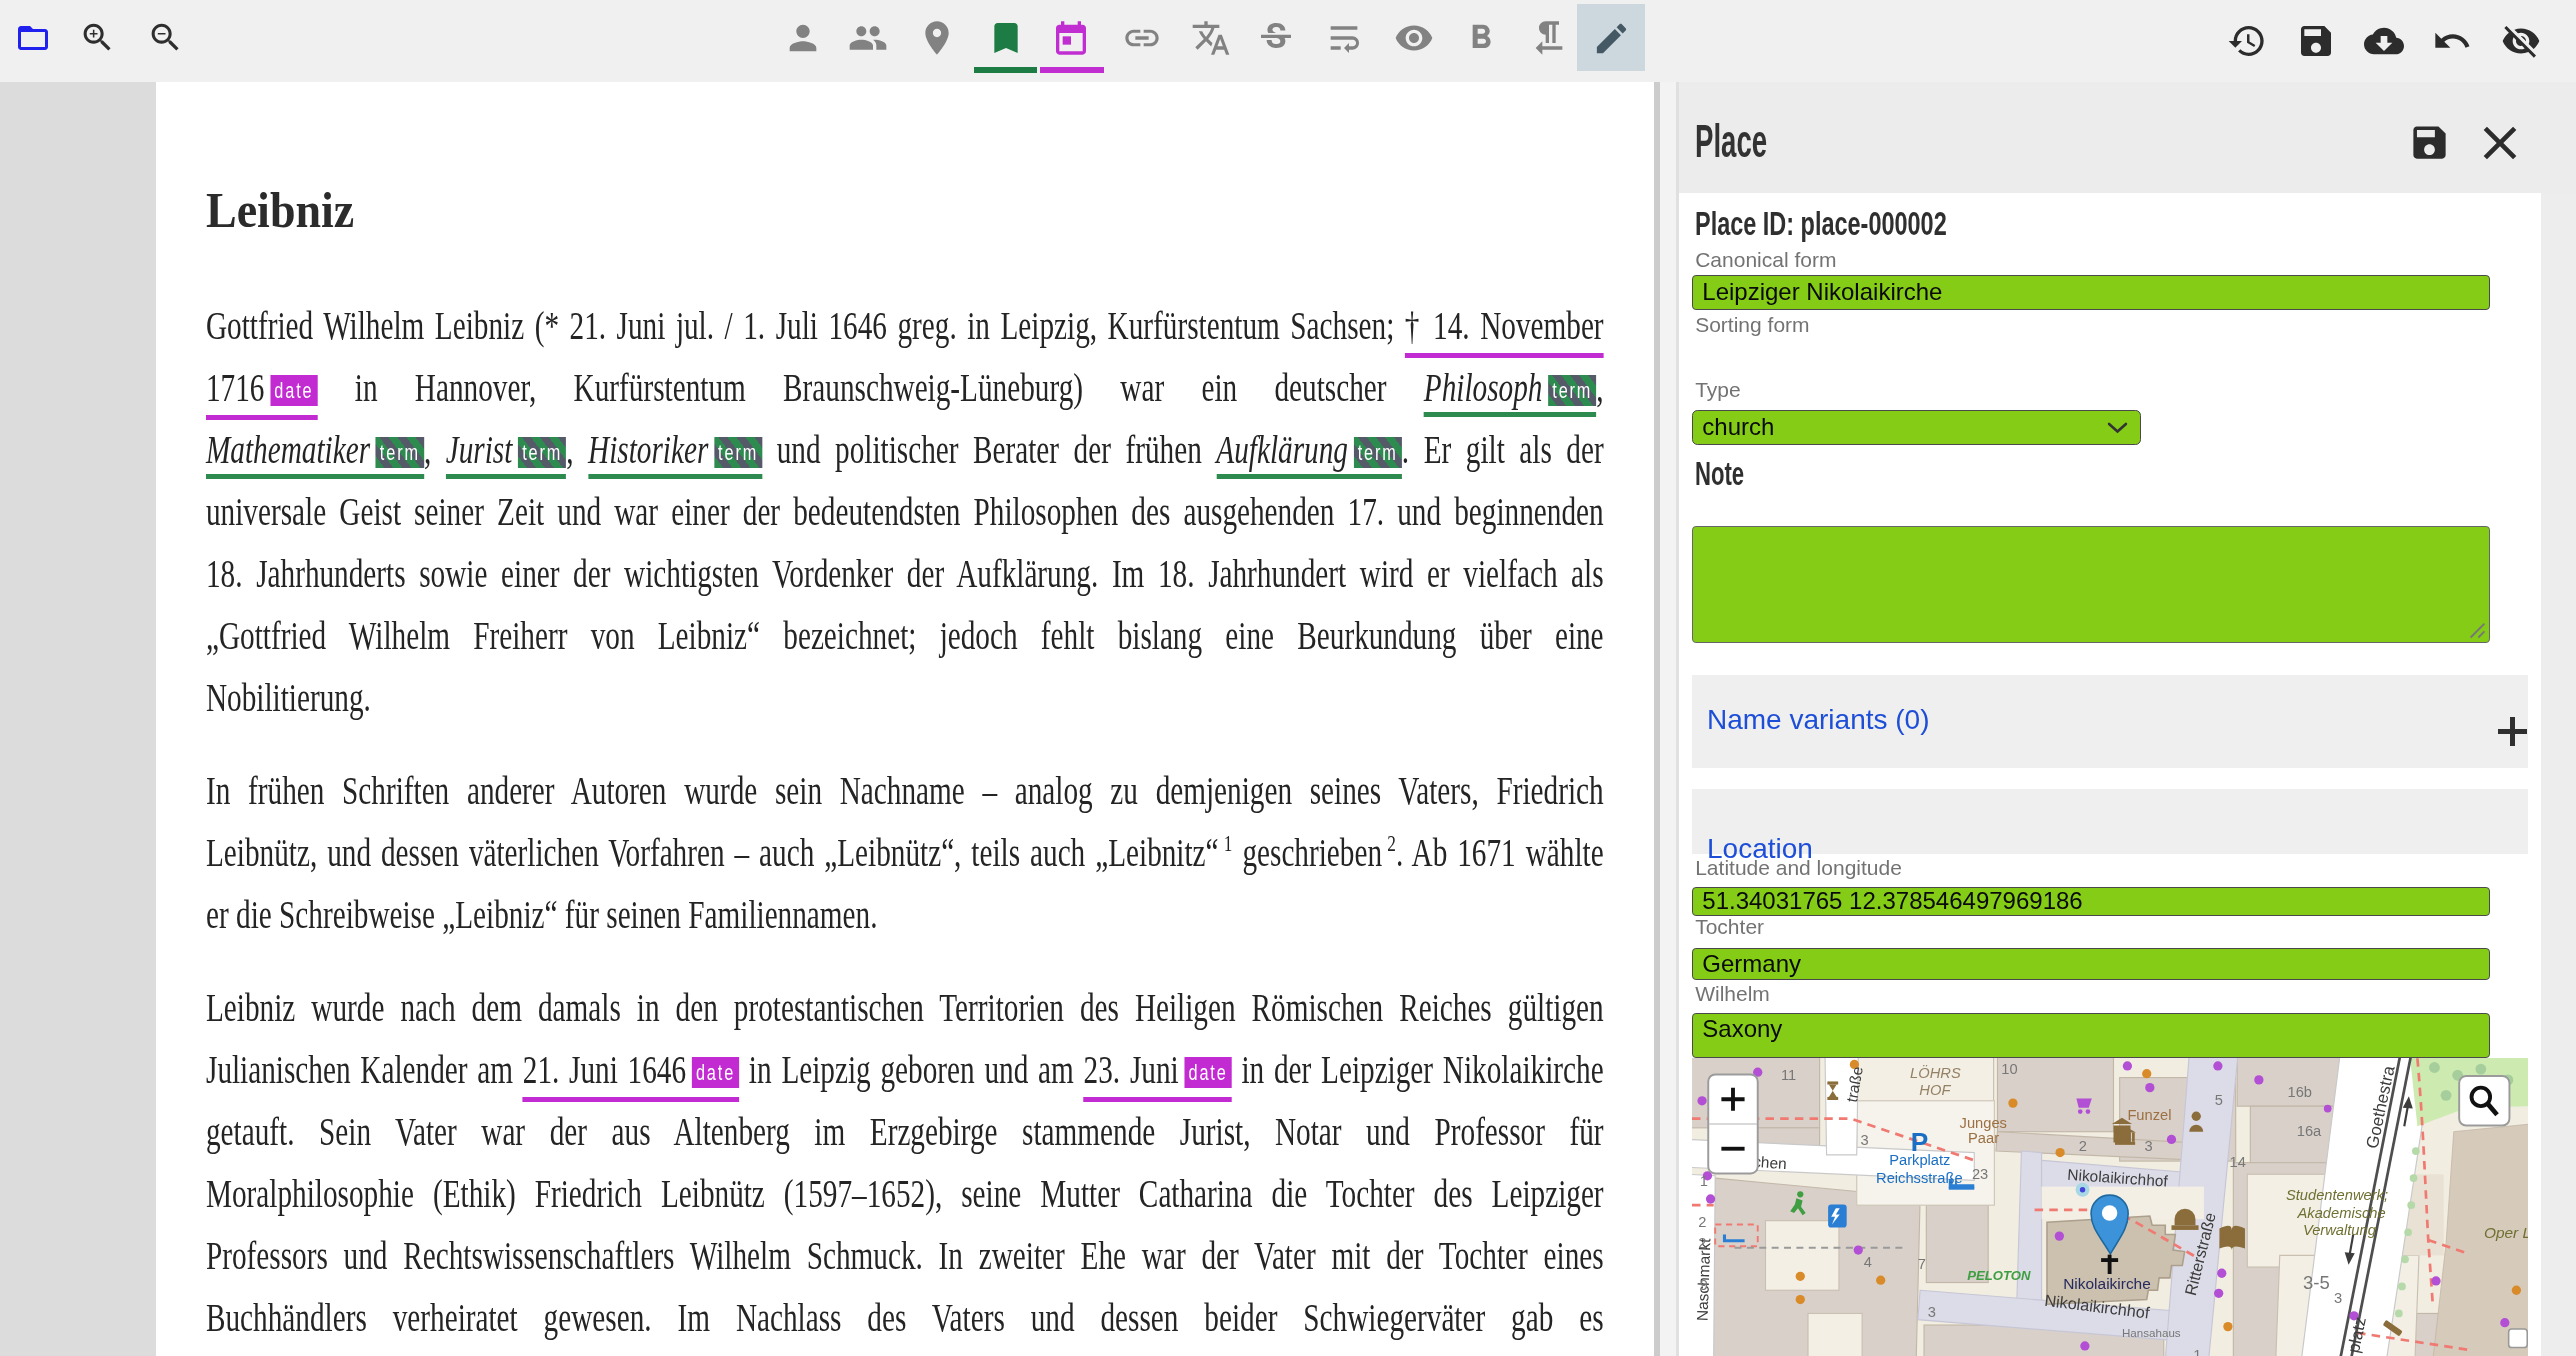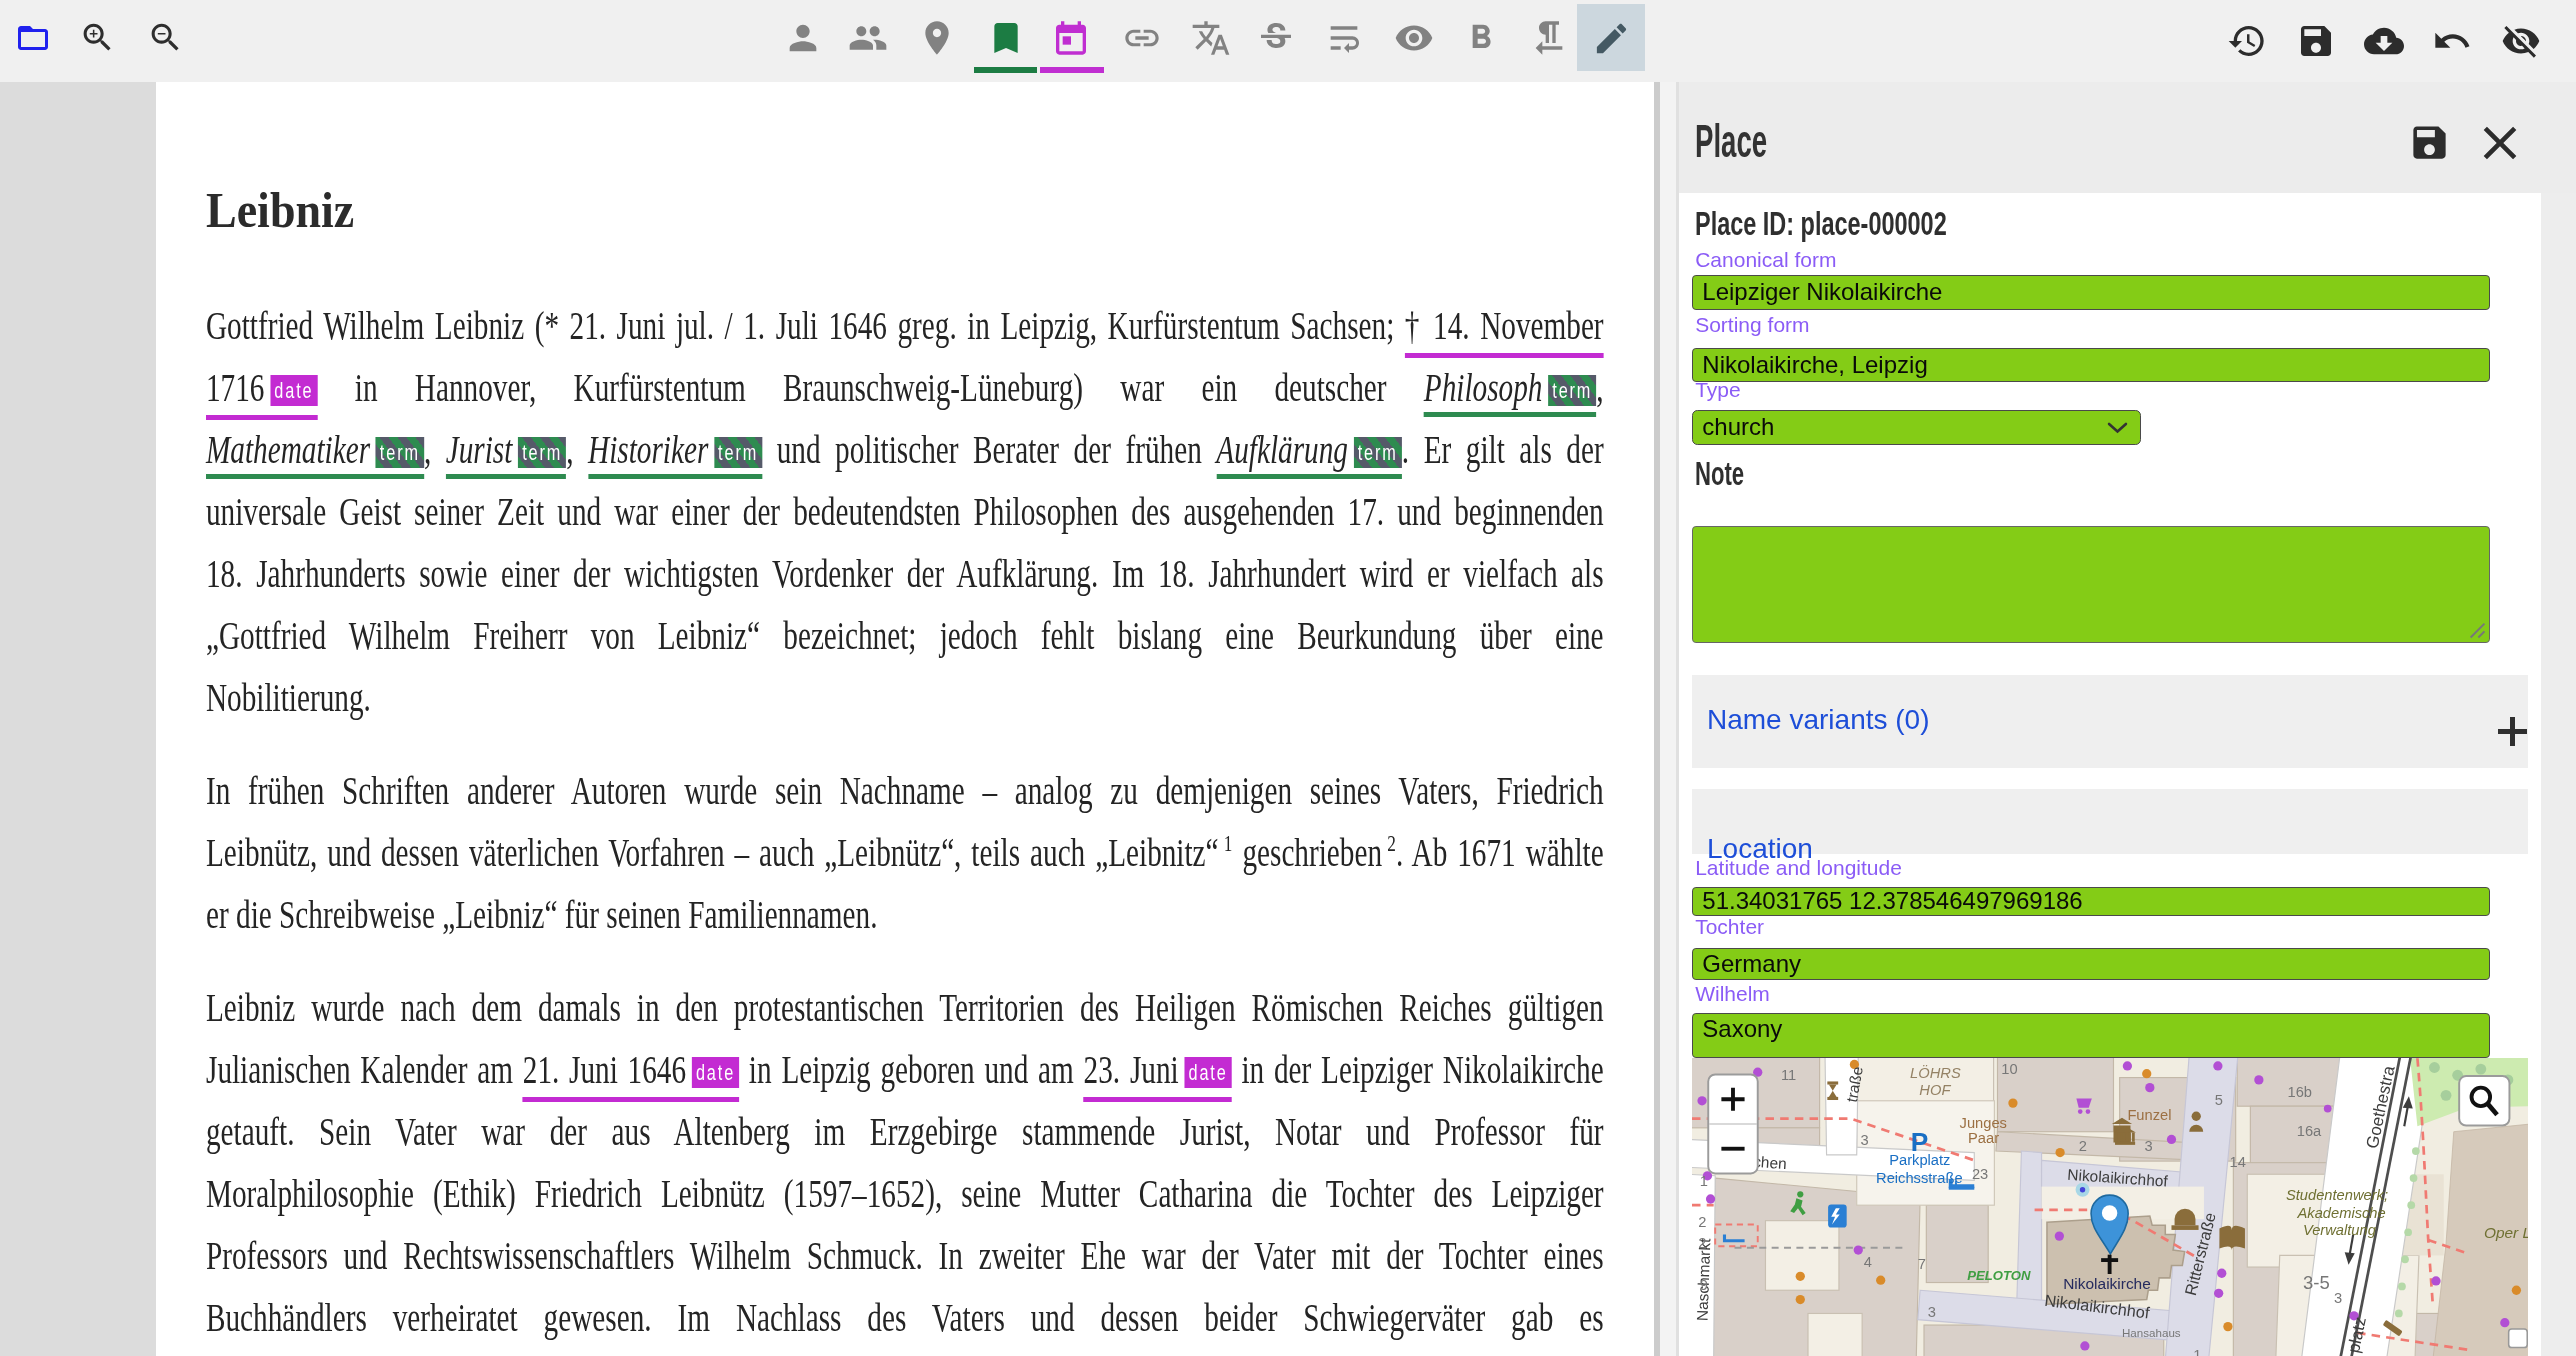--- a/index.html
+++ b/index.html
@@ -11,21 +11,21 @@
   #page { position:absolute; left:156px; top:82px; width:1498px; height:1275px; background:#ffffff;
     padding:0 50px 0 50px; color:#242424; }
   #pgap1 { position:absolute; left:1654px; top:82px; width:6.2px; height:1275px; background:#cccccc; }
   #pgap2 { position:absolute; left:1660px; top:82px; width:15.5px; height:1275px; background:#f3f3f3; }
   #pgap3 { position:absolute; left:1676px; top:82px; width:3.9px; height:1275px; background:#e0e0e0; }
   #panel { position:absolute; left:1679px; top:82px; width:897px; height:1275px; background:#ffffff; }
   #phead { position:absolute; left:0; top:0; width:897px; height:111px; background:#ececec; }
   #pscroll { position:absolute; left:862px; top:111px; width:35px; height:1164px; background:#ededed; }
   .cond { font-family:"Liberation Sans",sans-serif; font-weight:bold; transform:scaleX(0.82);
     transform-origin:0 50%; white-space:nowrap; color:#333; }
-  .plabel { position:absolute; font-size:21px; color:#8b5cf6; white-space:nowrap; }
+  .plabel { position:absolute; font-size:21px; color:#737373; white-space:nowrap; }
   .pinput { position:absolute; border:1.5px solid #4a4a4a; border-radius:3.9px; background:#84cc16;
     font-size:24px; color:#0a0a0a; padding-left:9.3px; white-space:nowrap; }
   .sbar { position:absolute; left:13px; width:836px; background:#efefef; }
   .sbtext { position:absolute; left:28px; font-size:28px; color:#1d4ed8;text-align:center; }
 
   
   h1 { position:absolute; left:50px; top:101px; font-family:"Liberation Serif",serif;
        font-weight:bold; font-size:50px; color:#2b2b2b; line-height:54px;
        transform:scaleX(0.92); transform-origin:0 0; }
   #doc { position:absolute; left:50px; top:213px; width:1864px;
@@ -154,21 +154,20 @@
       <path d="M17 3H5c-1.11 0-2 .9-2 2v14c0 1.1.89 2 2 2h14c1.1 0 2-.9 2-2V7l-4-4zm-5 16c-1.66 0-3-1.34-3-3s1.34-3 3-3 3 1.34 3 3-1.34 3-3 3zm3-10H5V5h10v4z"></path>
     </svg>
   <svg style="position:absolute;left:793px;top:33px;" width="56" height="56" viewBox="0 0 24 24" fill="#2c2c2c">
       <path d="M19 6.41L17.59 5 12 10.59 6.41 5 5 6.41 10.59 12 5 17.59 6.41 19 12 13.41 17.59 19 19 17.59 13.41 12z"></path>
     </svg>
   <div class="cond" style="position:absolute;left:15.5px;top:36px;font-size:46px;line-height:46px;transform:scaleX(0.60);">Place</div>
   <div class="cond" style="position:absolute;left:15.5px;top:124px;font-size:34px;line-height:34px;color:#2f2f2f;transform:scaleX(0.69);">Place ID: place-000002</div>
   <div class="plabel" style="left:16.2px;top:166px;">Canonical form</div>
   <div class="pinput" style="left:13px;top:193px;width:798px;height:35px;line-height:32px;">Leipziger Nikolaikirche</div>
   <div class="plabel" style="left:16.2px;top:231px;">Sorting form</div>
-  <div class="pinput" style="left:13px;top:266px;width:798px;height:34px;line-height:31px;">Nikolaikirche, Leipzig</div>
   <div class="plabel" style="left:16.2px;top:296px;">Type</div>
   <div class="pinput" style="left:13px;top:328px;width:449px;height:35px;line-height:32px;border-radius:5.4px;">church
     <svg class="chev" style="position:absolute;right:10.8px;top:9.3px;" width="23" height="15.5" viewBox="0 0 30 20">
         <path d="M4 5 L15 15 L26 5" fill="none" stroke="#333" stroke-width="3.4" stroke-linecap="round"></path>
       </svg>
   </div>
   <div class="cond" style="position:absolute;left:15.5px;top:374px;font-size:34px;line-height:34px;color:#2f2f2f;transform:scaleX(0.65);">Note</div>
   <div class="pinput" style="left:13px;top:444px;width:798px;height:117px;border-color:#666;"></div>
   <svg style="position:absolute;left:787px;top:537px;" width="20" height="20" viewBox="0 0 26 26">
       <path d="M24 6 L6 24 M24 16 L16 24" stroke="#777" stroke-width="2.5" fill="none"></path>

